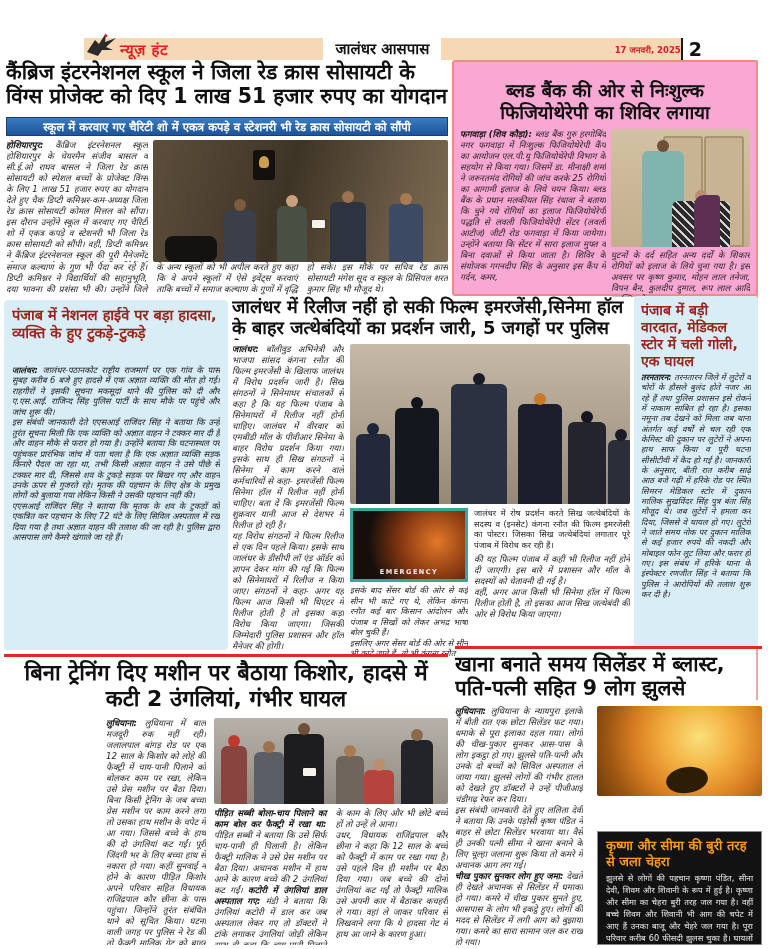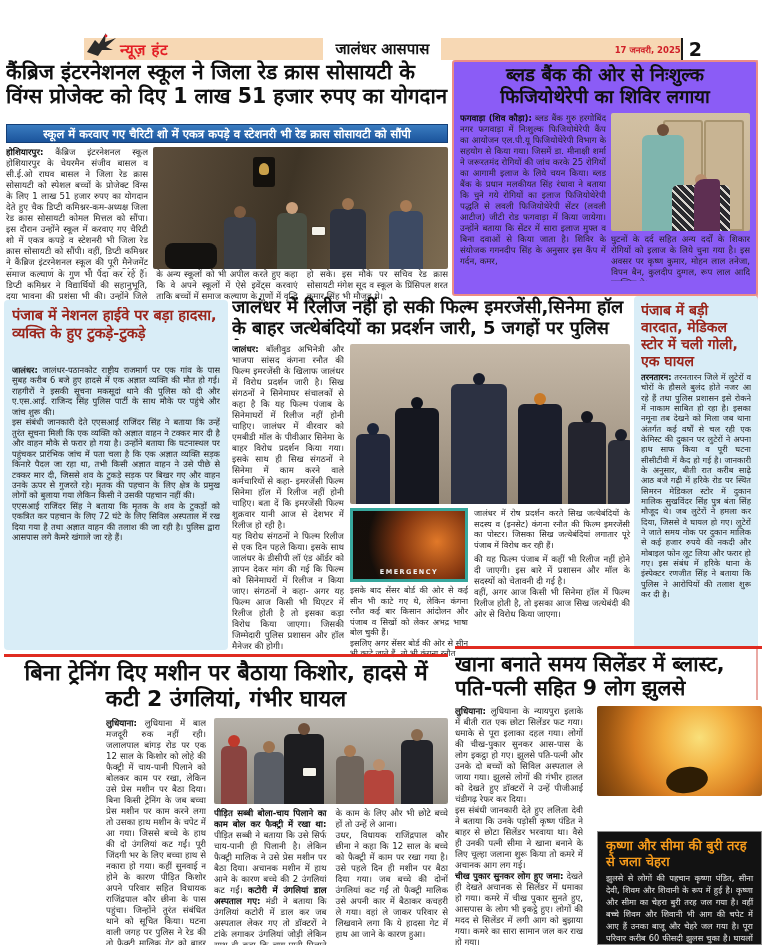--- a/index.html
+++ b/index.html
@@ -15,38 +15,38 @@
   .mh-center{background:#fff;display:flex;align-items:flex-start;padding:0 12px;}
   .paper-name{color:#e31e25;font-weight:bold;font-size:15px;margin-left:36px;letter-spacing:.5px;}
   .section-title{font-weight:bold;font-size:15px;color:#111;}
   .mh-date{color:#d02028;font-size:8.5px;font-weight:bold;margin-left:auto;}
   .pagebox{background:#fff;border-left:2px solid #1a1a1a;display:flex;align-items:center;padding:0 6px;}
   .pagenum{font-size:19px;font-weight:bold;color:#111;}
   .logo-eagle{position:absolute;left:2px;top:-8px;width:34px;height:30px;}
   .right-edge{left:756px;top:60px;width:2px;height:640px;background:#eaa9a4;}
   
   .headline{font-weight:bold;color:#101010;line-height:1.18;letter-spacing:0;}
-  .bodytext{font-size:8.6px;line-height:1.28;text-align:justify;color:#242424;overflow:hidden;}
+  .bodytext{font-size:8.6px;line-height:1.28;text-align:justify;color:#242424;overflow:hidden;font-style:italic;}
   .bodytext b{color:#111;}
   .dl{font-weight:bold;}
   .photo{position:relative;overflow:hidden;border-radius:2px;}
   .fig{position:absolute;border-radius:6px 6px 0 0;}
   .fig::after{content:"";position:absolute;top:-11px;left:50%;margin-left:-6px;width:12px;height:12px;border-radius:50%;background:var(--head,#b98f6e);}
   .bluebox{background:#d9edf7;border-radius:4px;}
   .redrule{background:#e02b20;height:3px;}
   .sidehead{color:#9a241a;font-weight:bold;line-height:1.22;}
   
   .a1{left:6px;top:60px;width:442px;}
   .a1 .headline{font-size:20.5px;height:50px;overflow:hidden;}
-  .bluebar{margin-top:14px;height:17px;background:linear-gradient(#3a7cc0,#1b549c);color:#fff;
+  .bluebar{margin-top:7px;height:17px;background:linear-gradient(#3a7cc0,#1b549c);color:#fff;
     font-size:11.5px;font-weight:bold;display:flex;align-items:center;justify-content:center;overflow:hidden;border:1px solid #143f77;}
   .a1-grid{margin-top:4px;display:grid;grid-template-columns:142px 1fr;gap:5px;height:122px;}
   .a1-colb{column-count:3;column-gap:9px;height:44px;overflow:hidden;}
   
-  .a2{left:452px;top:60px;width:306px;height:236px;border:2px solid #ec8c86;border-radius:3px;background:#8b5cf6;padding:2px 6px;box-sizing:border-box;}
+  .a2{left:452px;top:60px;width:306px;height:236px;border:2px solid #ec8c86;border-radius:3px;background:#f9a8d4;padding:18px 6px;box-sizing:border-box;}
   .a2 .headline{font-size:18.5px;height:46px;overflow:hidden;text-align:center;}
   .a2-grid{margin-top:3px;display:grid;grid-template-columns:146px 1fr;gap:5px;height:168px;}
   
   .a3{left:4px;top:300px;width:224px;height:350px;padding:7px 8px;box-sizing:border-box;}
   .a3 .sidehead{font-size:14.5px;height:54px;overflow:hidden;}
   .a3 .bodytext{font-size:8.3px;line-height:1.26;height:272px;margin-top:4px;}
   
   .a4{left:232px;top:296px;width:398px;}
   .a4 .headline{font-size:18px;height:44px;overflow:hidden;}
   .a4-grid{margin-top:4px;display:grid;grid-template-columns:112px 1fr;gap:6px;height:306px;}

